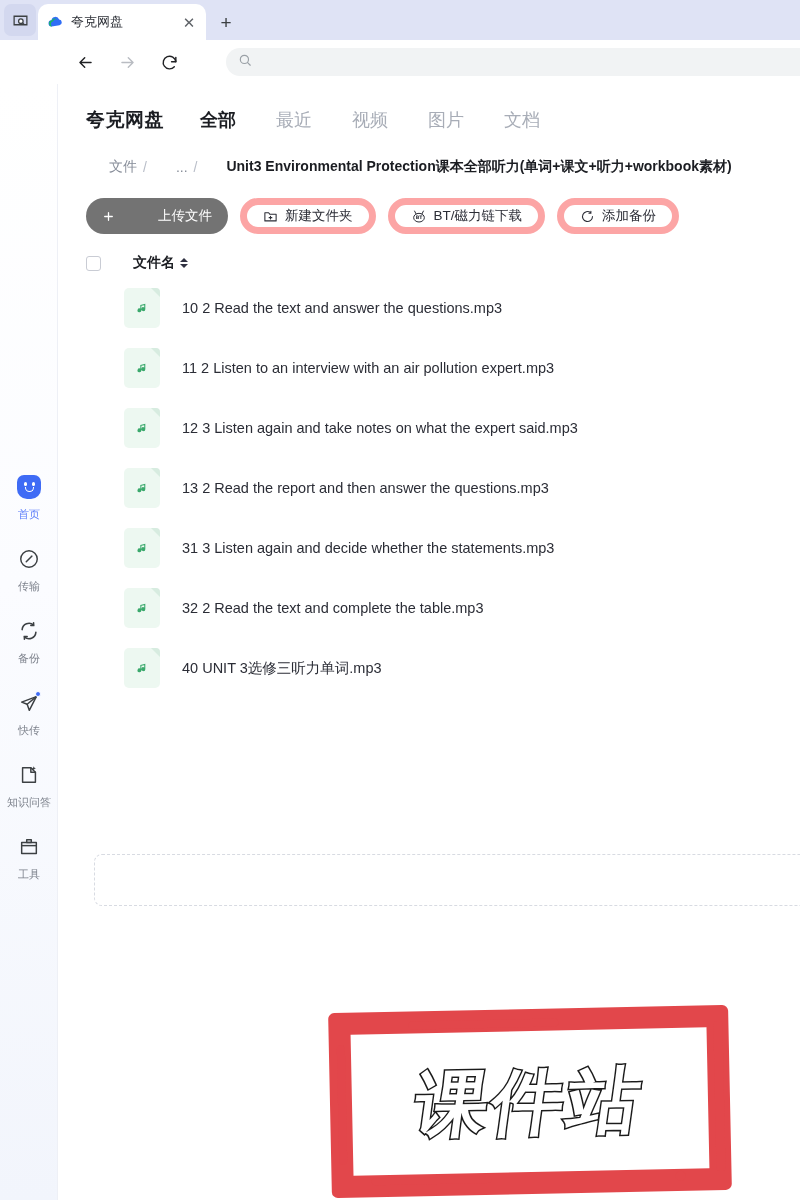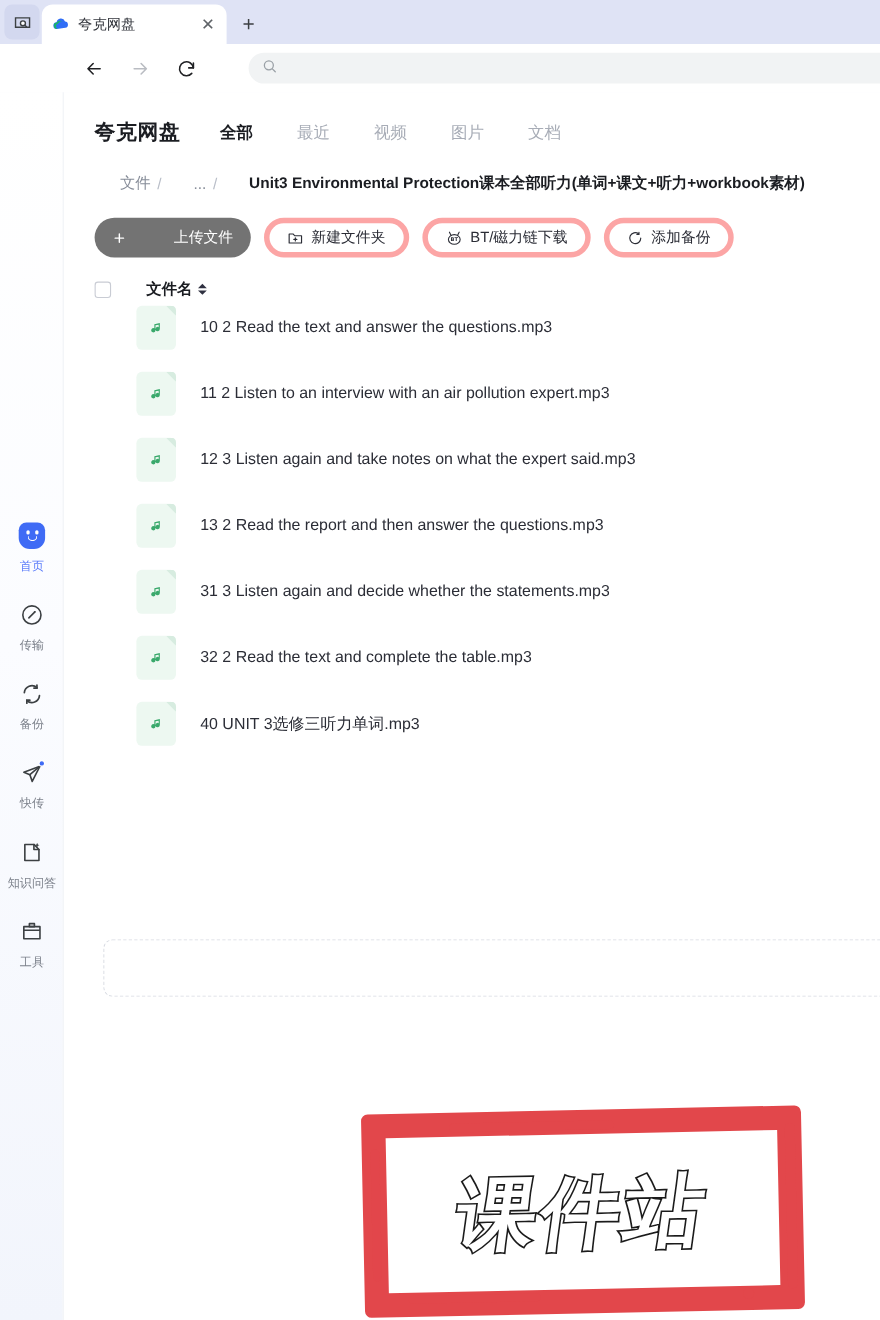--- a/index.html
+++ b/index.html
@@ -126,21 +126,21 @@
   .topnav {
     position: absolute; left: 0; top: 16px; width: 742px; height: 40px;
     display: flex; align-items: center;
   }
   .brand {
     margin-left: 28px; font-size: 19px; font-weight: 700; color: #1b1d22;
     letter-spacing: 0.5px;
   }
   .nav-tabs { display: flex; align-items: center; margin-left: 36px; }
   .nav-tab {
-    font-size: 15px; color: #a8adb7; margin-right: 40px; cursor: pointer;
+    font-size: 18px; color: #a8adb7; margin-right: 40px; cursor: pointer;
     white-space: nowrap;
   }
   .nav-tab.active { color: #1b1d22; font-weight: 700; }
 
   .breadcrumb {
     position: absolute; left: 28px; top: 72px; height: 22px;
     display: flex; align-items: center; font-size: 14px;
     white-space: nowrap;
   }
   .crumb { color: #878d99; cursor: pointer; margin-left: 23px; }
@@ -153,21 +153,21 @@
   }
   .btn {
     height: 36px; border-radius: 18px; display: flex; align-items: center;
     padding: 0 16px; font-size: 13.5px; cursor: pointer; white-space: nowrap;
   }
   .btn .bi { margin-right: 7px; display: flex; align-items: center; }
   .btn-primary {
     background: #737373; color: #ffffff; margin-right: 12px; gap: 36px;
   }
   .btn-ghost {
-    background: #ffffff; color: #2b2d36; border: 5px solid #fca5a5;
+    background: #ffffff; color: #2b2d36; border: 7px solid #fca5a5;
     margin-right: 12px;
   }
 
   .listhead {
     position: absolute; left: 28px; top: 164px; width: 700px; height: 30px;
     display: flex; align-items: center;
   }
   .cbx {
     width: 15px; height: 15px; border: 1.4px solid #c9ccd4; border-radius: 3px;
     background: #fff; cursor: pointer; flex: 0 0 15px;
@@ -178,21 +178,21 @@
   }
   .sorter { margin-left: 5px; display: flex; flex-direction: column; gap: 2px; }
   .sorter i {
     width: 0; height: 0; border-left: 4px solid transparent;
     border-right: 4px solid transparent; display: block;
   }
   .sorter i.up { border-bottom: 4px solid #2f3141; }
   .sorter i.dn { border-top: 4px solid #2f3141; }
 
   .filelist {
-    position: absolute; left: 28px; top: 184px; width: 712px;
+    position: absolute; left: 28px; top: 194px; width: 712px;
   }
   .file-row {
     height: 60px; display: flex; align-items: center; cursor: pointer;
   }
   .file-icon {
     width: 36px; height: 40px; margin-left: 38px; flex: 0 0 36px;
     position: relative;
   }
   .file-icon .sheet {
     position: absolute; inset: 0;

